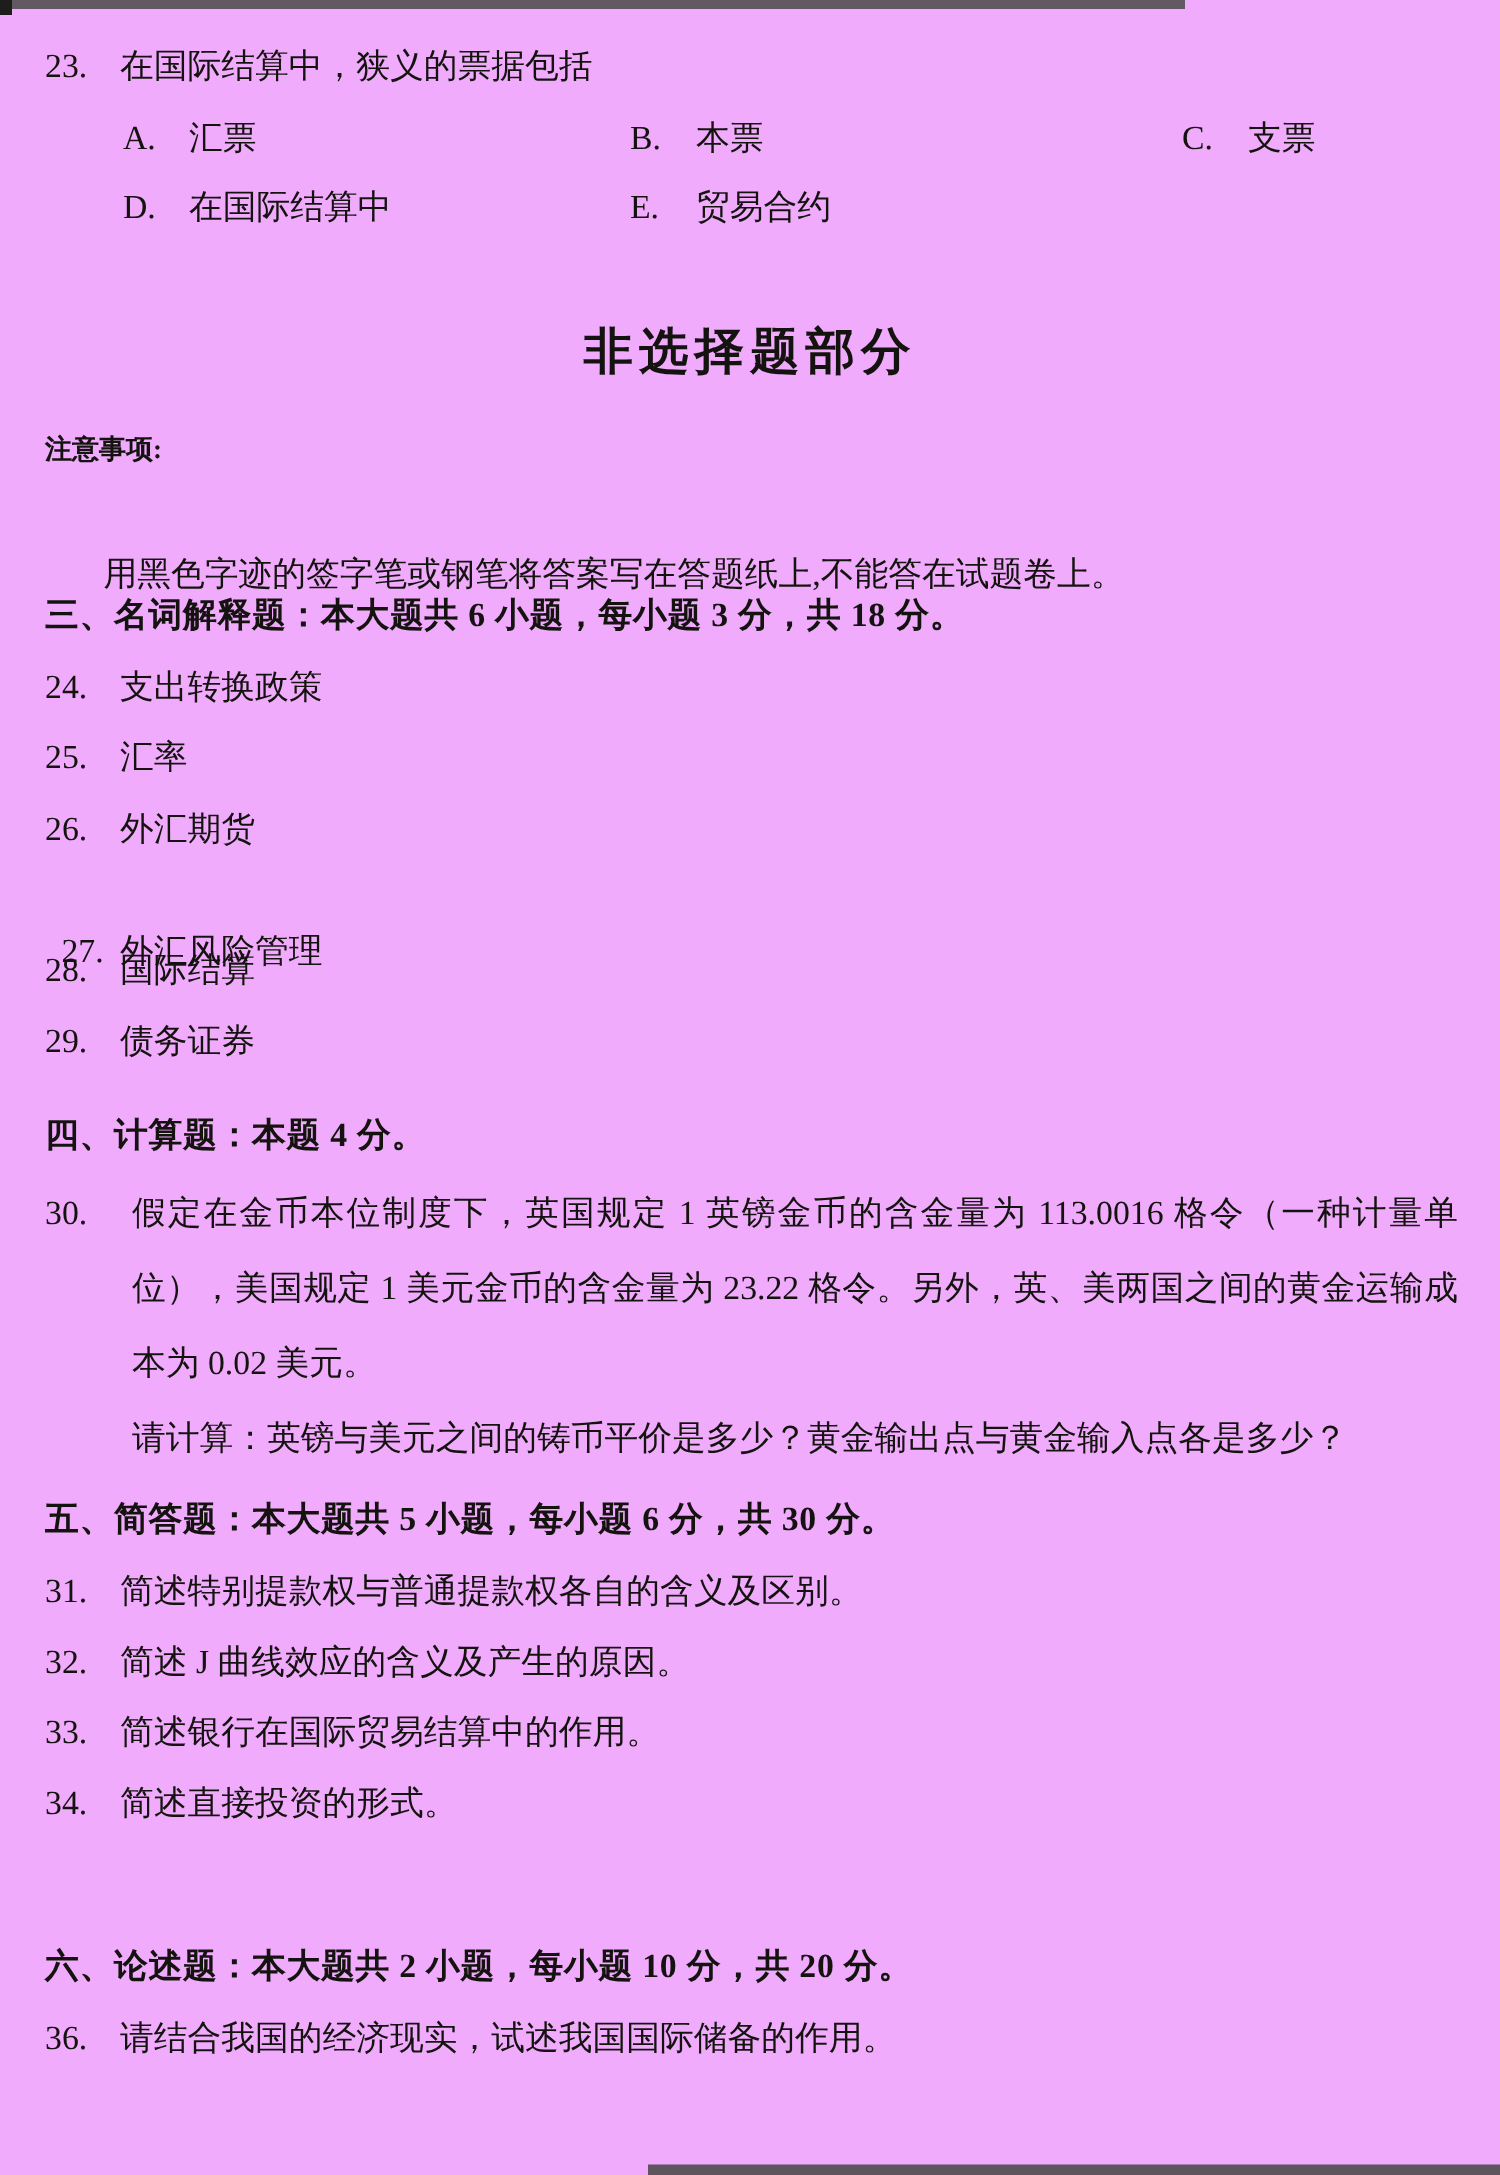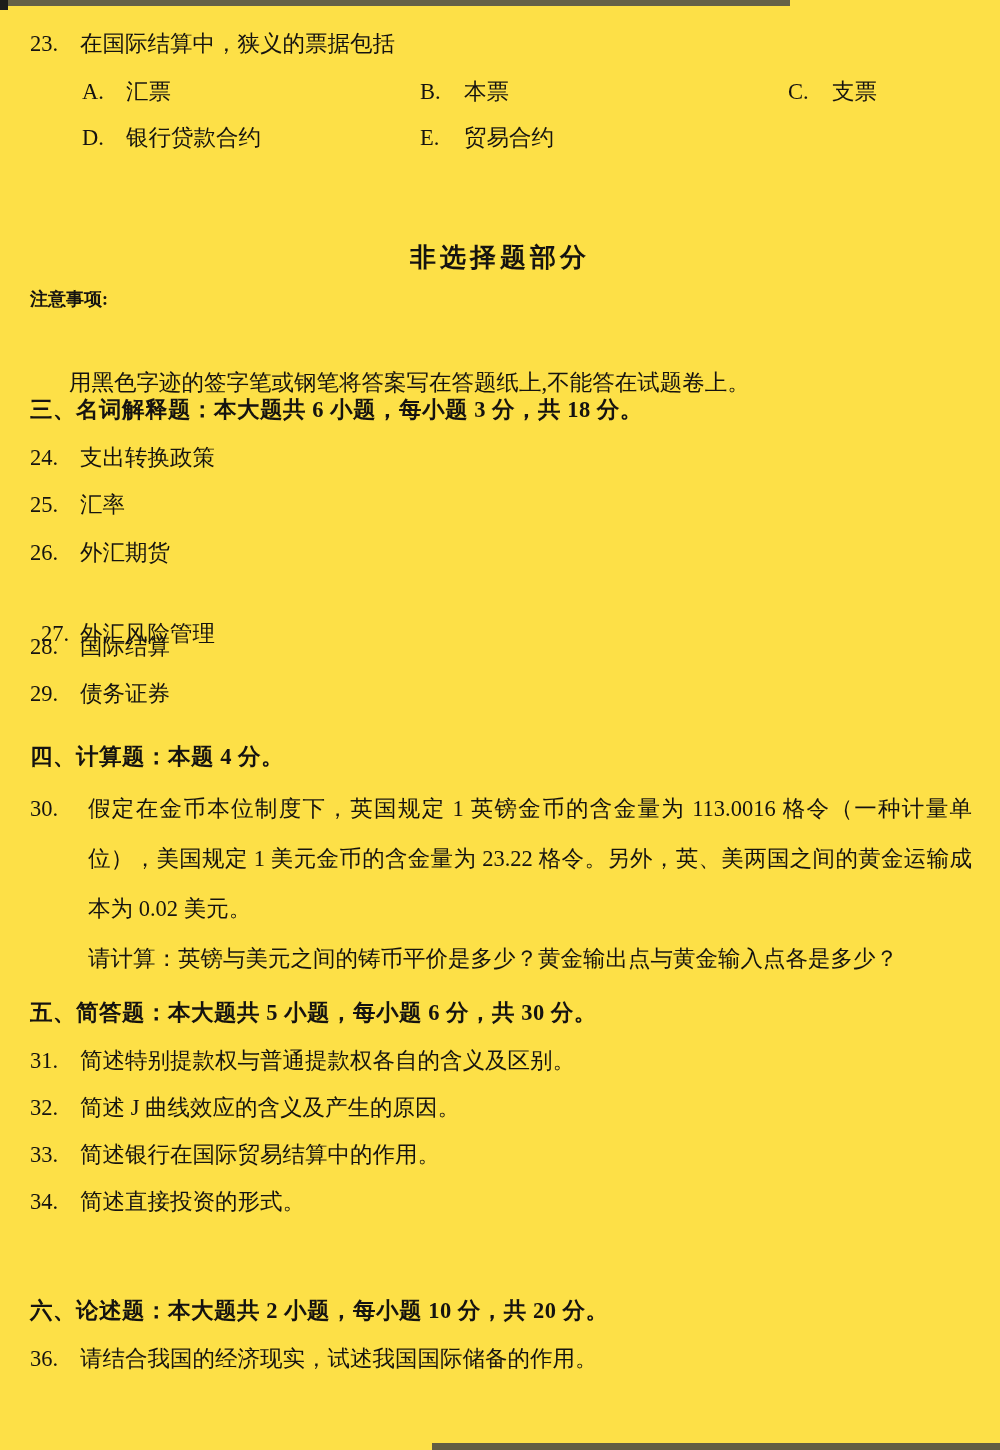--- a/index.html
+++ b/index.html
@@ -1,27 +1,27 @@
 <!DOCTYPE html>
 <html><head>
 <meta charset="utf-8">
 <style>
   html,body{margin:0;padding:0;background:#dddddd;}
   .page{
     position:relative;width:1000px;height:1450px;margin:0 auto;
-    background:#fde047;color:#151310;overflow:hidden;
+    background:#f0abfc;color:#151310;overflow:hidden;
     font-family:"Liberation Serif","DejaVu Serif",serif;
     font-size:22.5px;
   }
   .abs{position:absolute;white-space:nowrap;}
   .num{display:inline-block;width:50px;}
   .sec-heading{font-weight:700;letter-spacing:0.5px;}
   .part-heading{
     position:absolute;top:212px;left:0;width:100%;text-align:center;
-    font-size:26px;font-weight:700;letter-spacing:4px;margin-top:28px;
+    font-size:33px;font-weight:700;letter-spacing:4px;
   }
   .notice-title{font-weight:700;font-size:18px;}
   .optrow{position:absolute;left:82px;width:900px;}
   .opt{position:absolute;top:0;white-space:nowrap;}
   .opt-a{left:0;} .opt-b{left:338px;} .opt-c{left:706px;}
   .opt-label{display:inline-block;width:44px;}
   .q30{
     position:absolute;left:30px;top:784px;width:942px;
     line-height:50px;white-space:normal;text-align:justify;
   }
@@ -44,21 +44,21 @@
 
   <div class="abs" style="left:30px;top:28px;">
     <span class="num">23.</span><span>在国际结算中，狭义的票据包括</span>
   </div>
   <div class="optrow" style="top:76px;">
     <span class="opt opt-a"><span class="opt-label">A.</span><span>汇票</span></span>
     <span class="opt opt-b"><span class="opt-label">B.</span><span>本票</span></span>
     <span class="opt opt-c"><span class="opt-label">C.</span><span>支票</span></span>
   </div>
   <div class="optrow" style="top:122px;">
-    <span class="opt opt-a"><span class="opt-label">D.</span><span>银行贷款合约</span></span>
+    <span class="opt opt-a"><span class="opt-label">D.</span><span>在国际结算中</span></span>
     <span class="opt opt-b"><span class="opt-label">E.</span><span>贸易合约</span></span>
   </div>
 
   <div class="part-heading">非选择题部分</div>
 
   <div class="abs notice-title" style="left:30px;top:287px;">注意事项:</div>
   <div class="abs" style="left:69px;top:331px;margin-top:36px;">用黑色字迹的签字笔或钢笔将答案写在答题纸上,不能答在试题卷上。</div>
 
   <div class="abs sec-heading" style="left:30px;top:394px;">三、名词解释题：本大题共 6 小题，每小题 3 分，共 18 分。</div>
   <div class="abs" style="left:30px;top:442px;"><span class="num">24.</span><span>支出转换政策</span></div>

